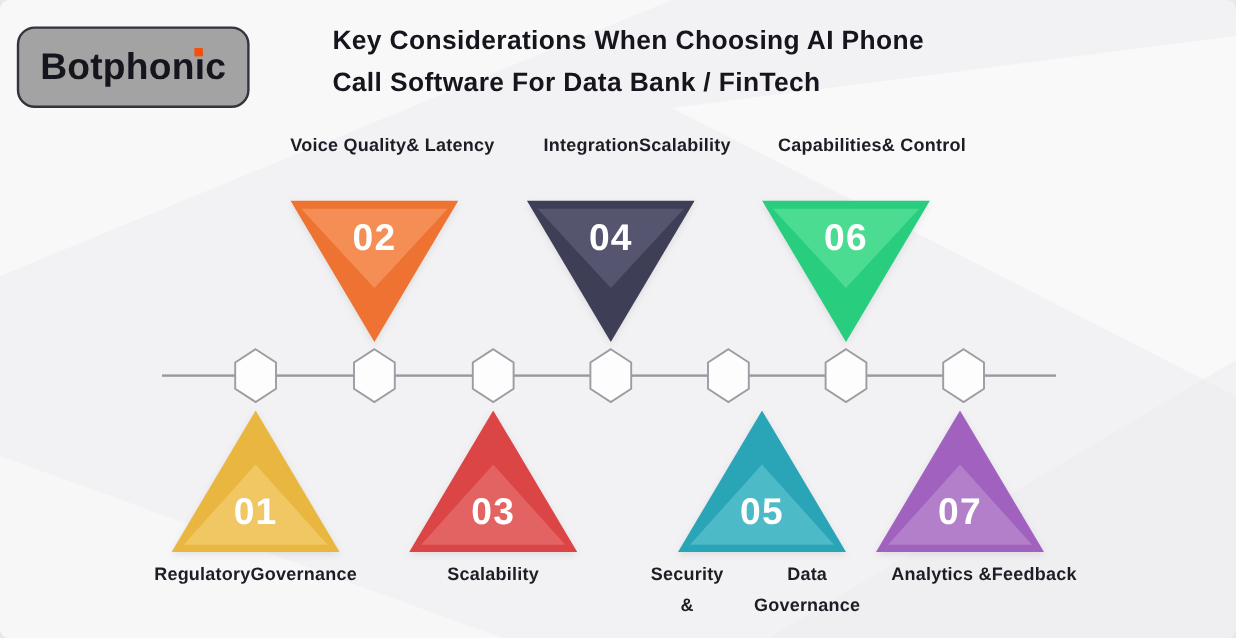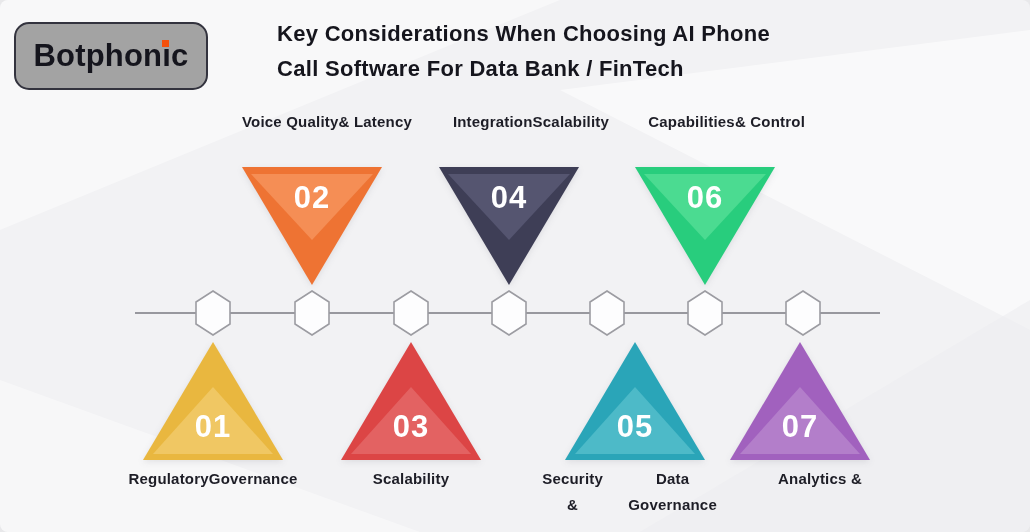--- a/index.html
+++ b/index.html
@@ -173,16 +173,17 @@
   </div>
 
   <div class="item below" style="left:730px">
     <svg class="tri" width="140" height="118" viewBox="0 0 140 118">
       <polygon points="70,0 140,118 0,118" fill="#a161be"></polygon>
       <polygon points="70,45 130,112 10,112" fill="#b37eca"></polygon>
       <text class="num" x="70" y="95" text-anchor="middle">07</text>
     </svg>
     <div class="label" style="transform:translateX(20px)">
       <span>Analytics &amp;</span>
+      <span>Feedback</span>
     </div>
   </div>
 
 </div>
 
 </body></html>

